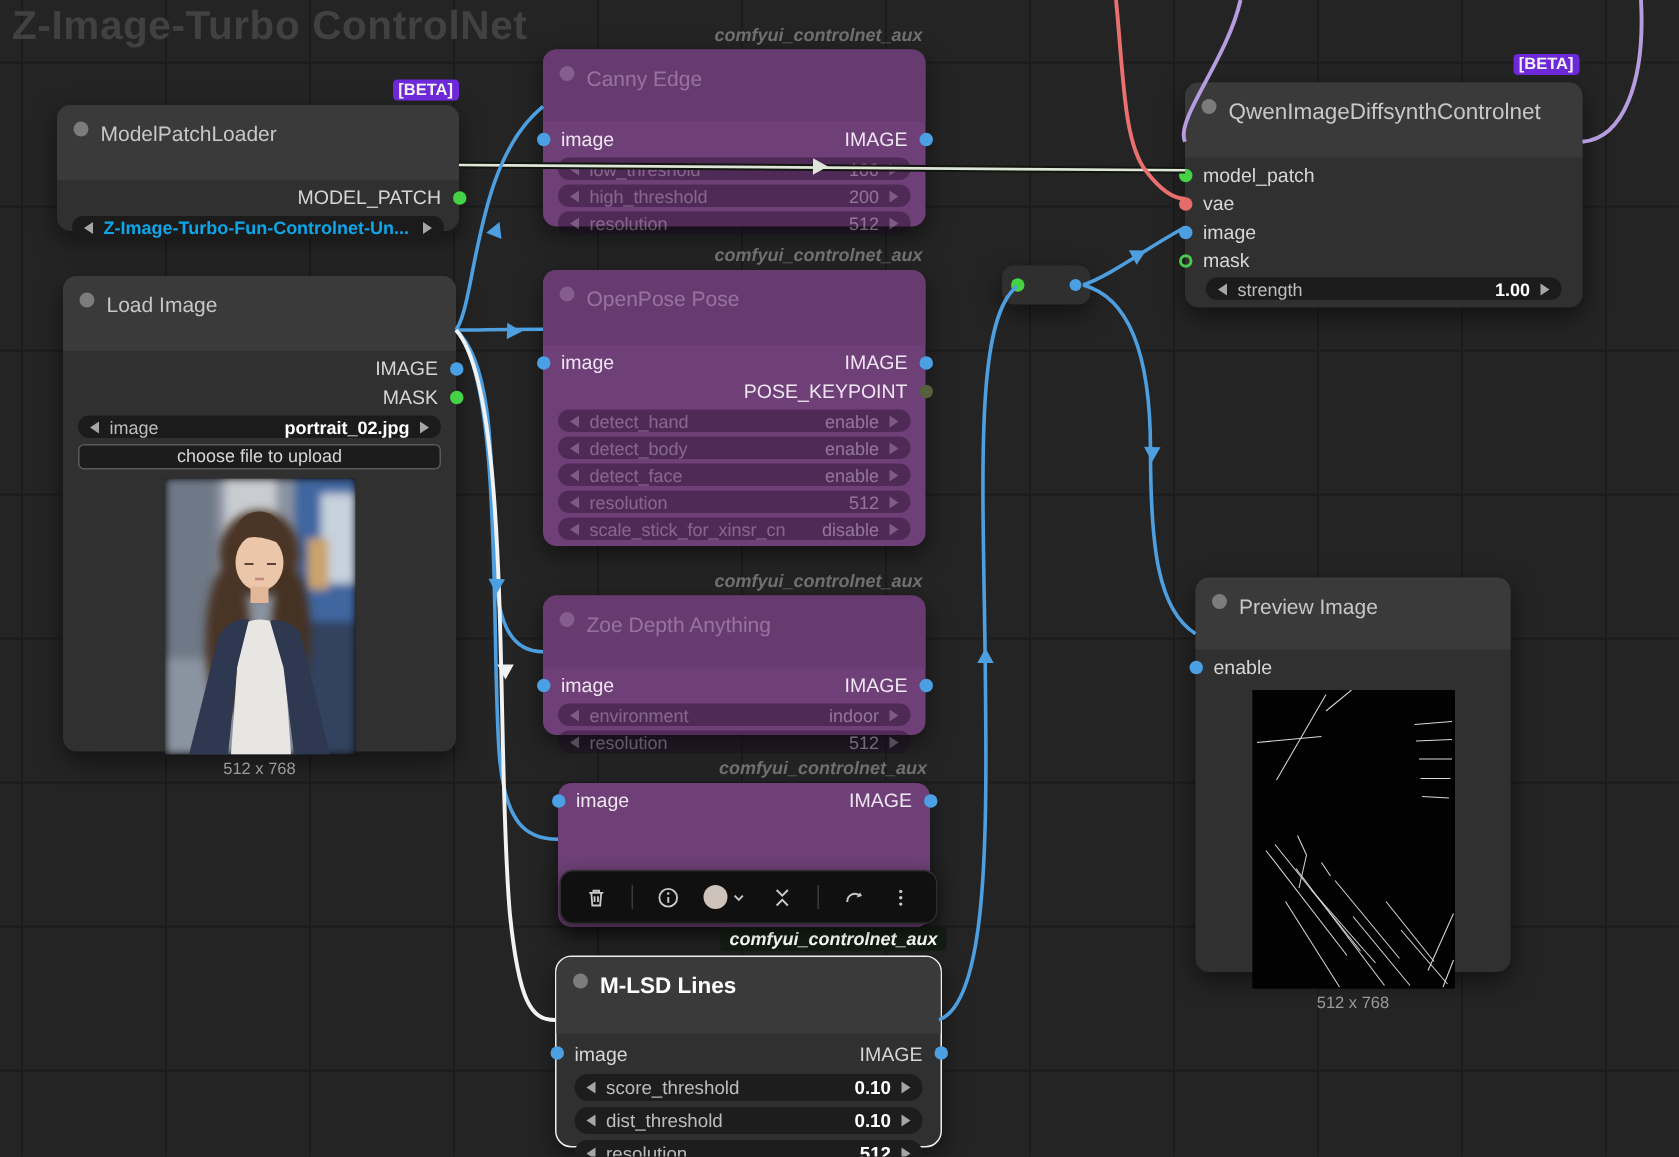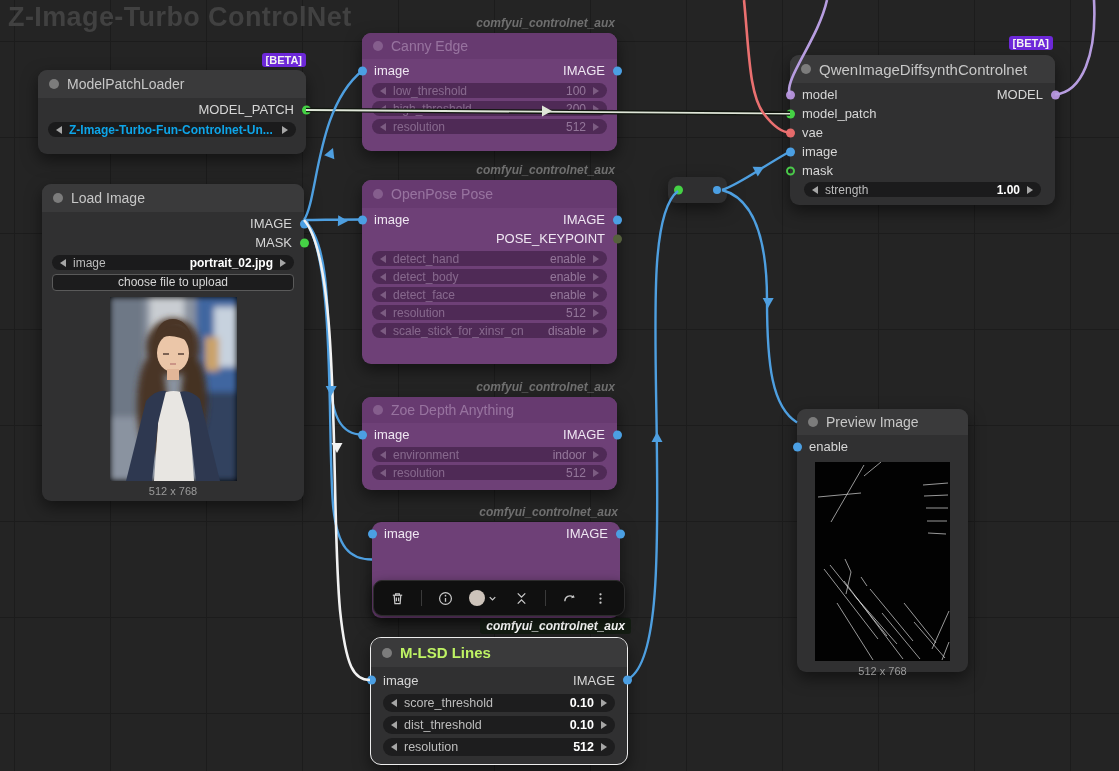--- a/index.html
+++ b/index.html
@@ -12,21 +12,21 @@
     background-size:96px 96px;background-position:14px 41px;
     font-family:"Liberation Sans",sans-serif;
   }
   #canvas-title{
     position:absolute;left:8px;top:2px;font-size:27px;font-weight:700;
     color:#414141;letter-spacing:.4px;z-index:1;
   }
   
   .node{position:absolute;background:#303031;border-radius:9px;
     box-shadow:0 6px 16px rgba(0,0,0,.5);z-index:10;}
-  .header{display:flex;align-items:center;gap:8px;padding:0 11px;height:28px;
+  .header{display:flex;align-items:flex-start;gap:8px;padding:11px 11px;height:28px;
     background:#3a3a3b;border-radius:9px 9px 0 0;color:#c7c7c7;font-size:14px;}
   .tdot{width:10px;height:10px;border-radius:50%;background:#7c7c7c;flex:none;}
   .ports{padding-top:2px;}
   .port-row{position:relative;display:flex;align-items:center;height:19px;
     padding:0 12px;font-size:13px;color:#d6d6d6;}
   .plabel.left{margin-right:auto;}
   .plabel.right{margin-left:auto;}
   .pin{position:absolute;top:50%;width:9px;height:9px;border-radius:50%;
     transform:translateY(-50%);background:var(--pc,#888);}
   .pin.l{left:-4.5px;}.pin.r{right:-4.5px;}
@@ -57,27 +57,27 @@
   .purple .tri-r{border-left-color:rgba(240,222,246,.28);}
   
   #model-patch-loader{left:38px;top:70px;width:268px;height:84px;}
   #load-image{left:42px;top:184px;width:262px;height:317px;}
   #canny{left:362px;top:33px;width:255px;height:118px;}
   #openpose{left:362px;top:180px;width:255px;height:184px;}
   #openpose .header{height:28px;}
   #zoe{left:362px;top:397px;width:255px;height:93px;}
   #hed{left:372px;top:522px;width:248px;height:96px;}
   #mlsd{left:370px;top:637px;width:256px;height:126px;border:1.5px solid #ededed;border-radius:11px;z-index:12;}
-  #mlsd .header{height:29px;color:#bef264;font-weight:700;font-size:15px;background:#3a3a3b;border-radius:10px 10px 0 0;}
+  #mlsd .header{height:29px;color:#ffffff;font-weight:700;font-size:15px;background:#3a3a3b;border-radius:10px 10px 0 0;}
   #mlsd .ports{padding-top:3px;}
   #mlsd .port-row{height:20px;}
   #mlsd .widget{height:18px;margin:4px 12px;font-size:12.5px;border-radius:10px;background:#1d1d1e;}
   #qwen{left:790px;top:55px;width:265px;height:150px;}
   #qwen .widget{margin:2px 14px;justify-content:center;}
-  #preview{left:797px;top:385px;width:171px;height:263px;margin-top:24px;}
+  #preview{left:797px;top:385px;width:210px;height:263px;}
   #preview .header{height:26px;}
   #reroute{left:668px;top:177px;width:59px;height:26px;border-radius:8px;background:#2f2f30;}
   #reroute .pin{top:13px;}
   
   #link-layer{position:absolute;left:0;top:0;z-index:20;pointer-events:none;}
   
   #selection-toolbar{position:absolute;left:373px;top:580px;width:250px;height:34px;
     background:#101010;border:1px solid #2c2c2c;border-radius:9px;z-index:40;
     display:flex;align-items:center;justify-content:space-evenly;box-shadow:0 4px 12px rgba(0,0,0,.55);}
   .tb-btn{display:flex;align-items:center;gap:2px;cursor:pointer;}
@@ -327,26 +327,20 @@
 </div>
 
 <div class="node" id="qwen">
   <div class="beta-badge" style="top:-19px;right:2px">[BETA]</div>
   <div class="header">
     <span class="tdot"></span>
     <span style="font-size:15px">QwenImageDiffsynthControlnet</span>
   </div>
   <div class="ports">
     <div class="port-row">
-      <span class="pin l" style="--pc:#b18fd6"></span>
-      <span class="plabel left">model</span>
-      <span class="plabel right">MODEL</span>
-      <span class="pin r" style="--pc:#b18fd6"></span>
-    </div>
-    <div class="port-row">
       <span class="pin l" style="--pc:#45d245"></span>
       <span class="plabel left">model_patch</span>
     </div>
     <div class="port-row">
       <span class="pin l" style="--pc:#e56a6a"></span>
       <span class="plabel left">vae</span>
     </div>
     <div class="port-row">
       <span class="pin l" style="--pc:#4b9fe3"></span>
       <span class="plabel left">image</span>

